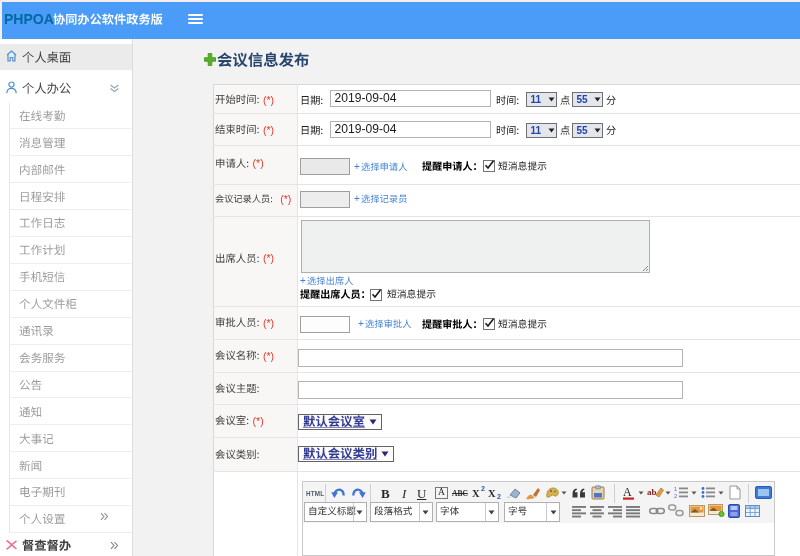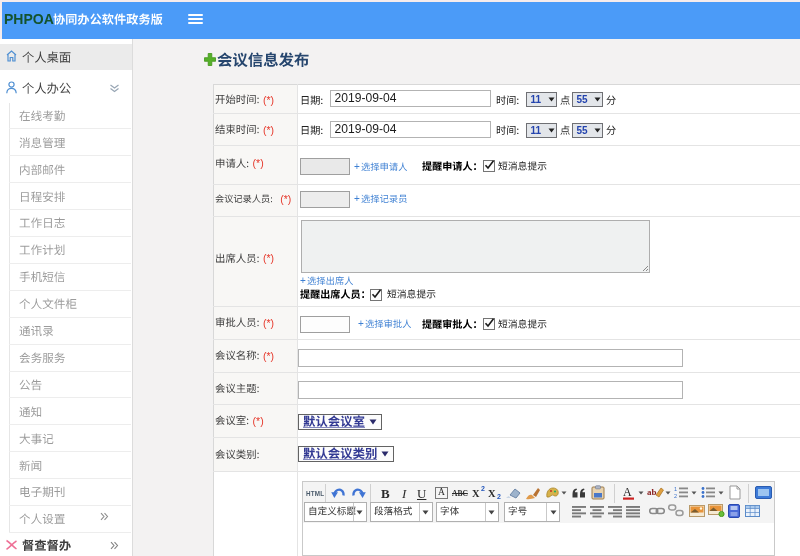--- a/index.html
+++ b/index.html
@@ -3,21 +3,21 @@
 *{margin:0;padding:0}
 html,body{width:800px;height:556px;overflow:hidden;background:#f1f1f2}
 body{font-family:"Liberation Sans", sans-serif}
 svg{display:block}
 </style></head><body>
 <div style="position:relative;width:800px;height:556px">
 <div style="position:absolute;left:0px;top:0px;width:800px;height:556px;background:#f3f2f2"></div>
 <div style="position:absolute;left:0px;top:0px;width:800px;height:39px;background:#4b9bf8"></div>
 <div style="position:absolute;left:0px;top:0px;width:800px;height:2px;background:#f6ecec"></div>
 <div style="position:absolute;left:0px;top:0px;width:2px;height:39px;background:#f6ecec"></div>
-<div style="position:absolute;left:4px;top:11.4px;font-family:'Liberation Sans',sans-serif;font-size:14px;font-weight:700;color:#14532d;line-height:16.8px;letter-spacing:0;white-space:nowrap">PHPOA</div>
+<div style="position:absolute;left:4px;top:11.4px;font-family:'Liberation Sans',sans-serif;font-size:14px;font-weight:700;color:#0369a1;line-height:16.8px;letter-spacing:0;white-space:nowrap">PHPOA</div>
 <div style="position:absolute;left:53.0px;top:13.1px">
       <svg width="109.8" height="13" viewBox="0 0 109.8 13" style="display:block">
         <path d="M4.4 4.9C4.2 6 3.8 7.1 3.3 7.8C3.6 8 4.2 8.3 4.4 8.5C5 7.7 5.4 6.4 5.7 5.2ZM1.7 0.4V3.2H0.5V4.6H1.7V11.8H3.1V4.6H4.2V3.2H3.1V0.4ZM6.4 0.4V2.6H4.6V4.1H6.4C6.3 6.3 5.8 8.9 3.4 10.8C3.7 11 4.3 11.5 4.5 11.8C7.1 9.6 7.7 6.6 7.8 4.1H8.9C8.8 8.2 8.7 9.8 8.4 10.1C8.3 10.3 8.2 10.3 8 10.3C7.7 10.3 7.2 10.3 6.6 10.3C6.8 10.7 7 11.3 7 11.7C7.6 11.7 8.3 11.7 8.7 11.6C9.1 11.6 9.4 11.4 9.7 11C10 10.5 10.2 9.3 10.2 6.1C10.5 7.1 10.7 8.1 10.8 8.8L12 8.5C11.9 7.6 11.5 6.1 11.2 4.9L10.3 5.1L10.3 3.3C10.3 3.1 10.3 2.6 10.3 2.6H7.8V0.4Z M15.2 3.2V4.4H21.3V3.2ZM17.2 6.6H19.4V8.3H17.2ZM15.8 5.4V10.3H17.2V9.5H20.8V5.4ZM13.1 1V11.8H14.5V2.3H22.1V10.1C22.1 10.3 22 10.4 21.8 10.4C21.6 10.4 20.9 10.4 20.2 10.4C20.4 10.8 20.7 11.4 20.7 11.8C21.7 11.8 22.4 11.8 22.9 11.6C23.4 11.3 23.5 10.9 23.5 10.2V1Z M26.3 4.6C26 5.7 25.3 7 24.6 7.8L26 8.6C26.6 7.6 27.3 6.3 27.7 5.2ZM28.7 0.4V2.5H25.4V3.9H28.7C28.5 6.2 27.9 8.9 24.8 10.7C25.2 11 25.8 11.6 26 11.9C29.5 9.8 30.2 6.6 30.3 3.9H32.2C32 7.8 31.9 9.5 31.5 9.9C31.4 10.1 31.2 10.1 31 10.1C30.7 10.1 30 10.1 29.3 10C29.5 10.5 29.8 11.2 29.8 11.6C30.5 11.6 31.3 11.6 31.8 11.6C32.3 11.5 32.6 11.3 33 10.8C33.4 10.3 33.6 8.8 33.8 5.2C34.2 6.4 34.7 7.9 34.9 8.8L36.3 8.2C36.1 7.3 35.5 5.6 35 4.5L33.8 4.9L33.8 3.2C33.9 3 33.9 2.5 33.9 2.5H30.3V0.4Z M40.2 0.6C39.6 2.4 38.4 4.1 37.1 5.1C37.5 5.4 38.1 5.9 38.4 6.2C39.7 5 41 3.1 41.8 1.1ZM45 0.6 43.6 1.1C44.5 2.9 46 4.9 47.2 6.2C47.5 5.8 48.1 5.2 48.5 4.9C47.2 3.9 45.8 2.1 45 0.6ZM38.4 11.2C39 11 39.9 10.9 45.8 10.4C46.1 10.9 46.4 11.4 46.6 11.8L48 11C47.4 9.9 46.3 8.2 45.2 6.8L43.9 7.5C44.2 7.9 44.6 8.5 45 9.1L40.4 9.4C41.5 8.1 42.7 6.4 43.6 4.7L41.9 4C41 6.1 39.5 8.2 39 8.7C38.6 9.3 38.3 9.6 37.9 9.7C38.1 10.1 38.4 10.9 38.4 11.2Z M55.7 0.4C55.5 2.2 55.1 4 54.2 5.1C54.6 5.3 55.2 5.7 55.4 6C55.9 5.3 56.3 4.4 56.6 3.4H59.1C58.9 4.2 58.8 5 58.6 5.5L59.8 5.8C60.1 4.9 60.4 3.5 60.6 2.3L59.7 2.1L59.4 2.1H56.9C57 1.6 57.1 1.1 57.1 0.6ZM56.7 4.5V5.1C56.7 6.6 56.5 9.1 54.1 10.9C54.4 11.1 54.9 11.5 55.2 11.8C56.3 10.9 57 9.9 57.4 8.8C58 10.1 58.7 11.2 59.8 11.8C60 11.4 60.5 10.9 60.8 10.6C59.3 9.9 58.4 8.2 58 6.3C58 5.9 58.1 5.5 58.1 5.1V4.5ZM49.8 7C49.9 6.8 50.4 6.8 50.8 6.8H52V8.1C50.9 8.2 49.9 8.4 49.1 8.4L49.4 9.9L52 9.5V11.8H53.3V9.3L54.7 9L54.6 7.7L53.3 7.9V6.8H54.5L54.5 5.5H53.3V3.8H52V5.5H51.2C51.5 4.7 51.8 3.9 52.1 3.1H54.6V1.7H52.5L52.8 0.7L51.4 0.4C51.3 0.8 51.2 1.3 51.1 1.7H49.3V3.1H50.7C50.4 3.9 50.2 4.5 50.1 4.8C49.8 5.3 49.6 5.6 49.4 5.7C49.5 6.1 49.7 6.7 49.8 7Z M64.9 6.3V7.7H68.2V11.8H69.6V7.7H72.8V6.3H69.6V4.2H72.2V2.7H69.6V0.5H68.2V2.7H67.2C67.3 2.3 67.4 1.8 67.5 1.3L66.1 1C65.8 2.5 65.3 4.1 64.6 5.1C65 5.2 65.6 5.6 65.9 5.8C66.2 5.3 66.4 4.8 66.7 4.2H68.2V6.3ZM64 0.4C63.3 2.2 62.3 3.9 61.2 5C61.5 5.4 61.9 6.2 62 6.5C62.3 6.3 62.5 6 62.7 5.6V11.8H64.1V3.5C64.6 2.6 65 1.7 65.3 0.9Z M80.5 0.4C80.3 2.1 79.8 3.8 79 5V4.6H77.6V2.5H79.3V1.1H73.7V2.5H76.2V8.8L75.4 9V4H74.1V9.2L73.4 9.3L73.7 10.8C75.3 10.4 77.5 10 79.5 9.5L79.3 8.2L77.6 8.5V6H79V5.9C79.3 6.1 79.6 6.4 79.7 6.6C79.8 6.4 80 6.2 80.1 6C80.4 7 80.7 7.9 81.1 8.7C80.5 9.5 79.7 10.1 78.6 10.6C78.9 10.9 79.3 11.5 79.4 11.9C80.5 11.3 81.3 10.7 81.9 10C82.5 10.7 83.3 11.3 84.1 11.8C84.4 11.4 84.8 10.9 85.1 10.6C84.2 10.1 83.4 9.5 82.8 8.7C83.5 7.4 84 5.8 84.3 4H85V2.6H81.5C81.7 2 81.9 1.3 82 0.6ZM81.1 4H82.8C82.6 5.2 82.4 6.3 82 7.2C81.6 6.3 81.3 5.2 81 4.1Z M90.5 6.1C90.5 6.5 90.4 6.8 90.3 7.2H86.8V8.4H89.8C89 9.6 87.8 10.2 86 10.6C86.3 10.9 86.7 11.5 86.9 11.8C89.1 11.2 90.5 10.2 91.4 8.4H94.6C94.5 9.6 94.2 10.2 94 10.4C93.8 10.5 93.6 10.5 93.4 10.5C93 10.5 92.1 10.5 91.3 10.4C91.6 10.7 91.8 11.3 91.8 11.7C92.6 11.7 93.4 11.7 93.8 11.7C94.4 11.7 94.8 11.6 95.1 11.2C95.6 10.8 95.9 9.8 96.2 7.7C96.2 7.6 96.2 7.2 96.2 7.2H91.8C91.9 6.9 92 6.6 92 6.2ZM94 2.8C93.3 3.3 92.5 3.7 91.5 4.1C90.7 3.8 90 3.3 89.5 2.8L89.6 2.8ZM89.8 0.4C89.2 1.4 88 2.5 86.3 3.3C86.6 3.5 87 4.1 87.1 4.4C87.7 4.1 88.1 3.9 88.5 3.6C88.9 4 89.4 4.3 89.8 4.6C88.6 4.9 87.3 5.1 85.9 5.2C86.1 5.6 86.4 6.1 86.5 6.5C88.2 6.3 90 6 91.5 5.4C92.9 5.9 94.6 6.2 96.4 6.4C96.6 6 97 5.4 97.3 5.1C95.8 5 94.5 4.9 93.4 4.6C94.6 4 95.7 3.1 96.4 2L95.5 1.5L95.3 1.5H90.7C90.9 1.3 91.1 1 91.3 0.7Z M98.7 0.7V5.4C98.7 7.2 98.6 9.5 97.9 11C98.2 11.2 98.7 11.6 98.9 11.9C99.6 10.7 99.9 9.1 100 7.5H101.1V11.8H102.4V6.2H100L100 5.4V4.9H103V3.6H102.2V0.4H100.9V3.6H100V0.7ZM107.6 5.1C107.4 6.1 107.2 7 106.8 7.7C106.4 6.9 106 6 105.8 5.1ZM103.4 1.1V5.2C103.4 7 103.3 9.5 102.4 11.1C102.8 11.3 103.3 11.7 103.6 12C103.8 11.6 104 11.2 104.1 10.8C104.4 11.1 104.7 11.6 104.9 11.9C105.6 11.5 106.2 10.9 106.8 10.3C107.3 10.9 107.8 11.5 108.5 11.9C108.7 11.5 109.1 11 109.5 10.7C108.8 10.3 108.1 9.8 107.6 9.1C108.4 7.8 108.9 6.1 109.2 3.9L108.3 3.7L108 3.7H104.8V2.3C106.4 2.2 108 2 109.3 1.7L108.5 0.4C107.2 0.7 105.2 1 103.4 1.1ZM106 9C105.5 9.7 104.9 10.2 104.2 10.6C104.7 9.1 104.8 7.2 104.8 5.7C105.1 6.9 105.5 8 106 9Z" fill="#ffffff"></path>
       </svg>
     </div>
 <div style="position:absolute;left:188px;top:14.0px;width:14.5px;height:2.3px;background:#fff;border-radius:1px"></div>
 <div style="position:absolute;left:188px;top:18.05px;width:14.5px;height:2.3px;background:#fff;border-radius:1px"></div>
 <div style="position:absolute;left:188px;top:22.1px;width:14.5px;height:2.3px;background:#fff;border-radius:1px"></div>
 <div style="position:absolute;left:0px;top:39px;width:132px;height:517px;background:#ffffff"></div>
 <div style="position:absolute;left:132px;top:39px;width:1px;height:517px;background:#dcdcdc"></div>

